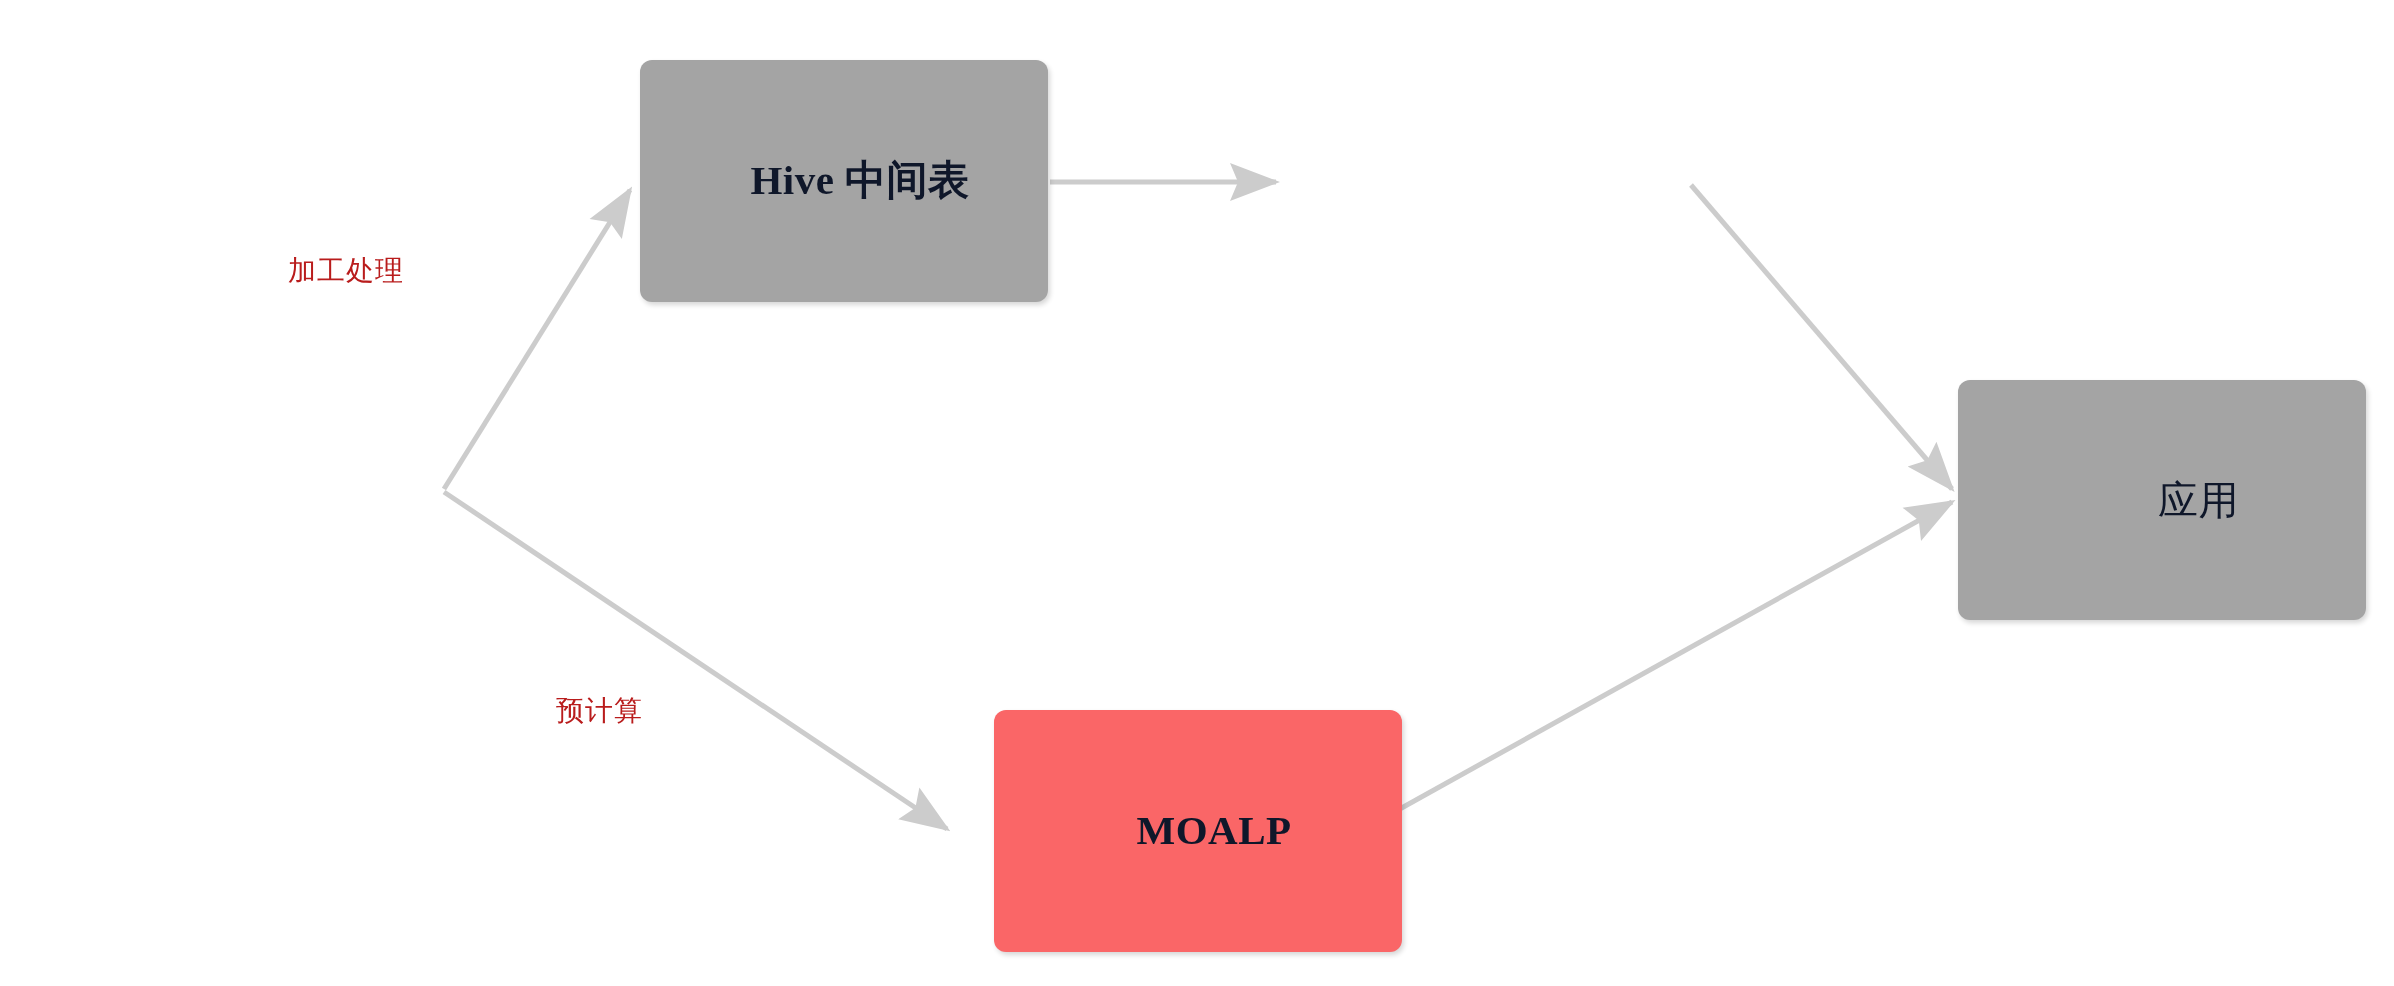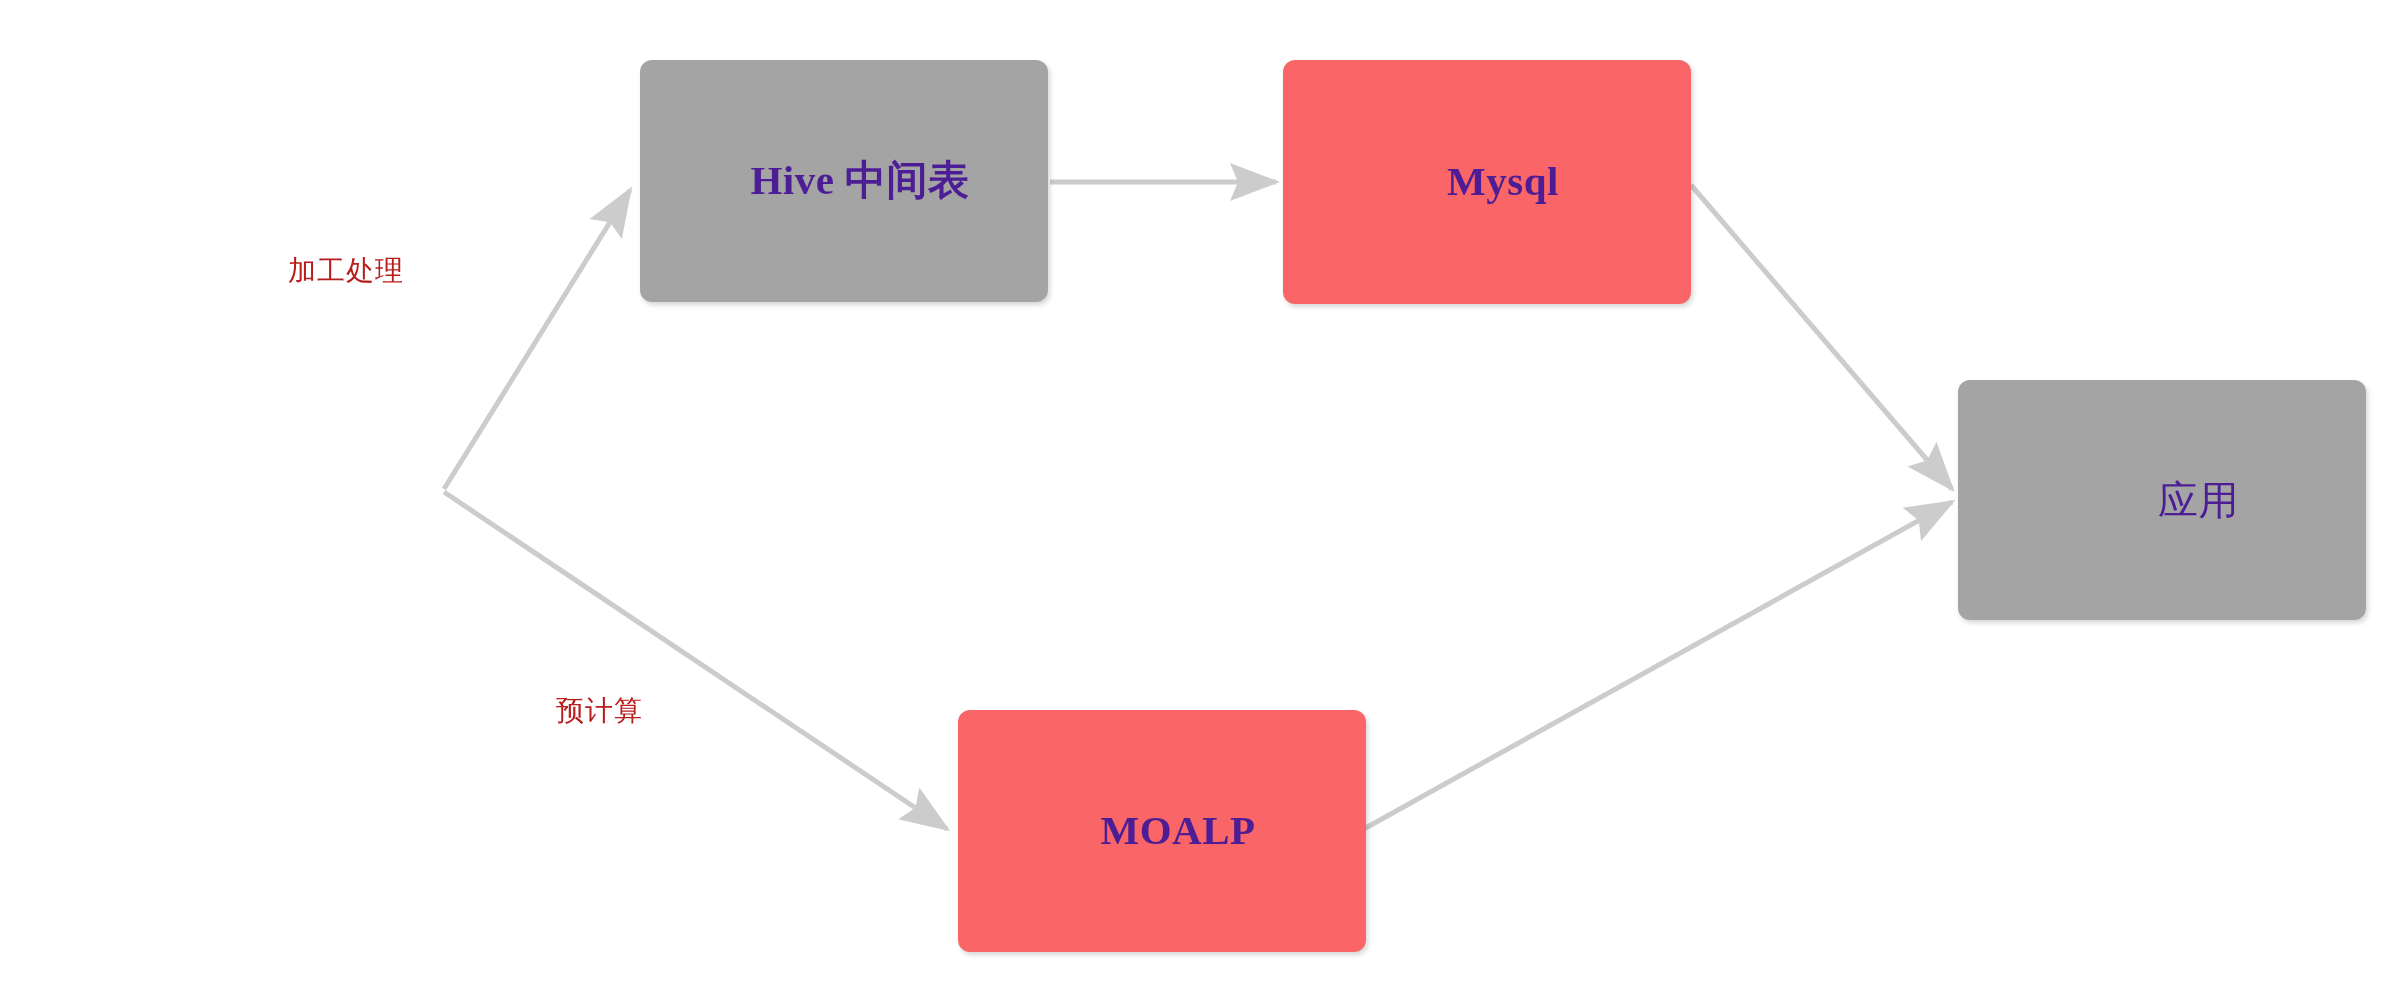--- a/index.html
+++ b/index.html
@@ -14,21 +14,21 @@
     background: #ffffff;
     overflow: hidden;
     font-family: "Liberation Serif", "DejaVu Serif", serif;
   }
   .node {
     position: absolute;
     display: flex;
     align-items: center;
     justify-content: center;
     border-radius: 12px;
-    color: #4c1d95;
+    color: #0f172a;
     box-sizing: border-box;
     box-shadow: 2px 3px 5px rgba(0,0,0,0.16);
     text-align: left;
     line-height: 1.2;
     padding-left: 32px;
   }
   .node-label {
     font-weight: bold;
     font-size: 41px;
     letter-spacing: 0.5px;
@@ -81,25 +81,22 @@
     <line x1="1691" y1="185" x2="1952" y2="489" stroke="#cccccc" stroke-width="5" marker-end="url(#arrowhead)"></line>
 
     <line x1="1362" y1="830" x2="1952" y2="502" stroke="#cccccc" stroke-width="5" marker-end="url(#arrowhead)"></line>
   </svg>
 
 
   <div class="node serif" style="left:640px; top:60px; width:408px; height:242px; background:#a4a4a4;">
     <span class="node-label">Hive 中间表</span>
   </div>
 
-  <div class="node serif" style="left:1283px; top:60px; width:408px; height:244px; background:#fa6667;">
-    <span class="node-label">Mysql</span>
-  </div>
 
-  <div class="node serif" style="left:958px; top:710px; width:408px; height:242px; background:#fa6667;">
+  <div class="node serif" style="left:994px; top:710px; width:408px; height:242px; background:#fa6667;">
     <span class="node-label">MOALP</span>
   </div>
 
   <div class="node sans" style="left:1958px; top:380px; width:408px; height:240px; background:#a4a4a4;">
     <span class="node-label">应用</span>
   </div>
 
   <div class="edge-label" style="left:288px; top:252px;">加工处理</div>
 
   <div class="edge-label" style="left:556px; top:692px;">预计算</div>

